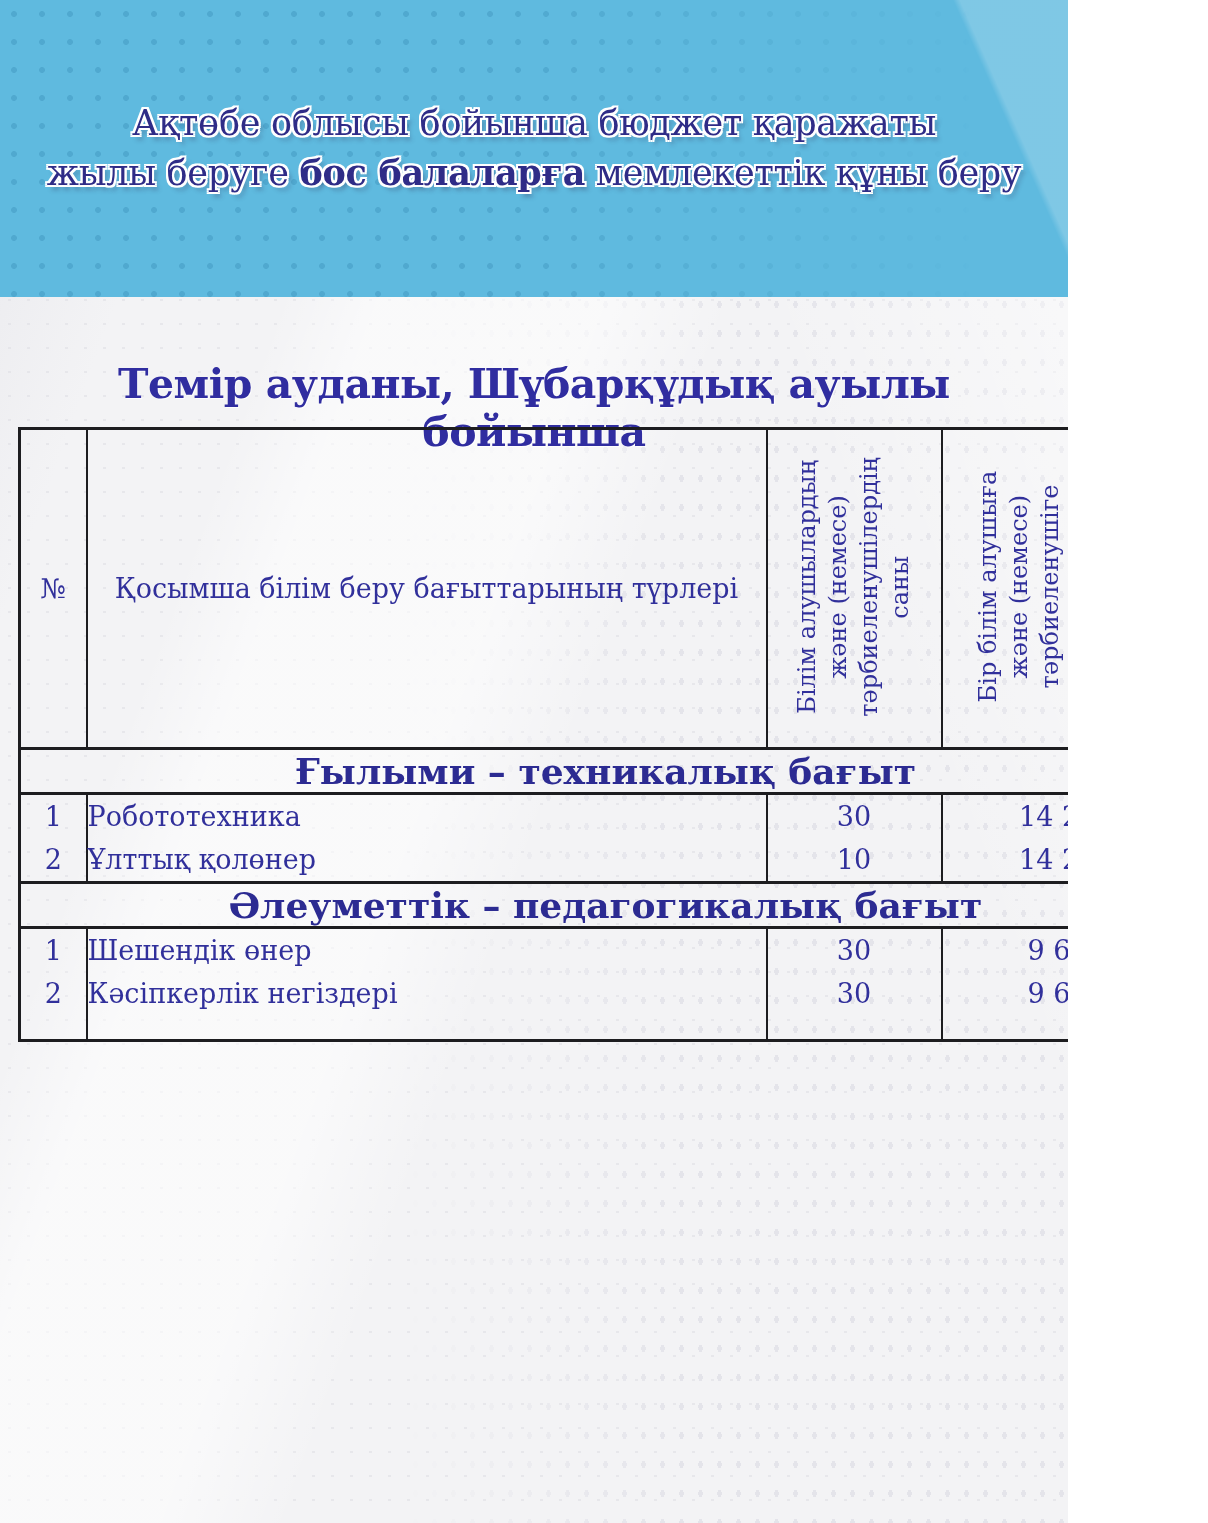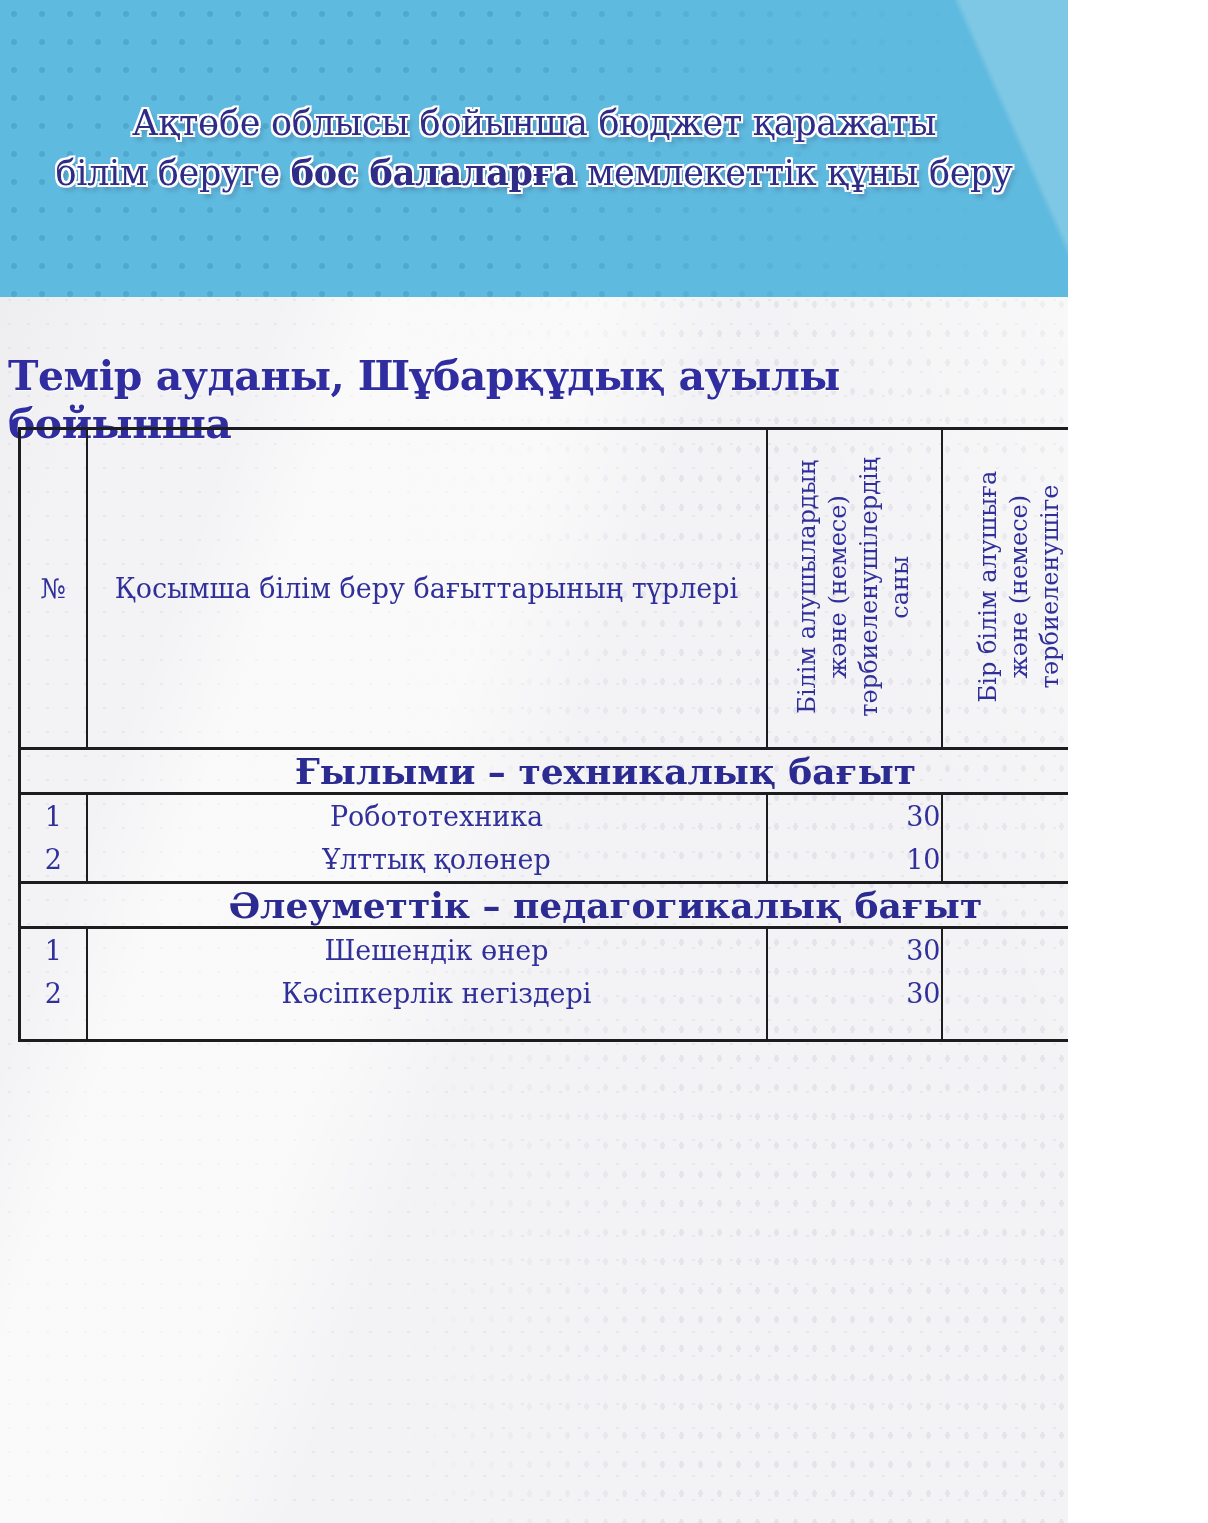--- a/index.html
+++ b/index.html
@@ -53,22 +53,22 @@
     text-shadow:
       -2px -2px 0 #fff, 2px -2px 0 #fff, -2px 2px 0 #fff, 2px 2px 0 #fff,
       -2px 0 0 #fff, 2px 0 0 #fff, 0 -2px 0 #fff, 0 2px 0 #fff,
       4px 5px 4px rgba(50,50,90,0.35);
   }
   .banner-title .line{white-space:pre-wrap;}
   .banner-title .xbold{font-weight:700;}
 
   
   .section-title{
-    position:absolute;top:344px;left:0;right:0;z-index:2;margin:8px;
-    text-align:left;color:#302da0;font-size:41px;font-weight:700;
+    position:absolute;top:344px;left:0;right:0;z-index:2;margin:16px;
+    text-align:center;color:#302da0;font-size:41px;font-weight:700;
     letter-spacing:-0.5px;
     text-shadow:1px 1px 0 rgba(255,255,255,0.8);
   }
 
   
   table.placements{
     position:absolute;left:18px;top:427px;z-index:2;
     width:1172px;border-collapse:collapse;table-layout:fixed;
     color:#31309b;
   }
@@ -88,34 +88,34 @@
   tr.section-row td{
     height:41px;border-top:3px solid #1d1d20;border-bottom:3px solid #1d1d20;
     text-align:center;vertical-align:middle;
     font-size:36px;font-weight:700;color:#2c2b92;
   }
   tr.data-row td{
     height:43px;vertical-align:middle;font-size:27px;
   }
   tr.data-row td + td{border-left:2px solid #1d1d20;}
   tr.data-row .cell-num{text-align:center;}
-  tr.data-row .cell-name{text-align:center;padding-left:20px;margin-left:25px;}
-  tr.data-row .cell-count,tr.data-row .cell-cost{text-align:right;margin-top:36px;}
+  tr.data-row .cell-name{text-align:left;margin-left:25px;}
+  tr.data-row .cell-count,tr.data-row .cell-cost{text-align:center;margin-top:36px;}
   tr.data-row.tail td{padding-bottom:24px;}
 </style>
 </head>
 <body>
 
 <div class="page">
   <div class="dots-right"></div>
 
   <header class="banner">
     <div class="banner-title">
       <div class="line">Ақтөбе облысы бойынша бюджет қаражаты</div>
-      <div class="line"><span>білім беруге </span><span class="xbold">бос балаларға</span><span> мемлекеттік құны беру</span></div>
+      <div class="line"><span>жылы беруге </span><span class="xbold">бос балаларға</span><span> мемлекеттік құны беру</span></div>
     </div>
   </header>
 
   <h2 class="section-title">Темір ауданы, Шұбарқұдық ауылы бойынша</h2>
 
   <table class="placements">
     <colgroup>
       <col style="width:67px">
       <col style="width:680px">
       <col style="width:175px">

